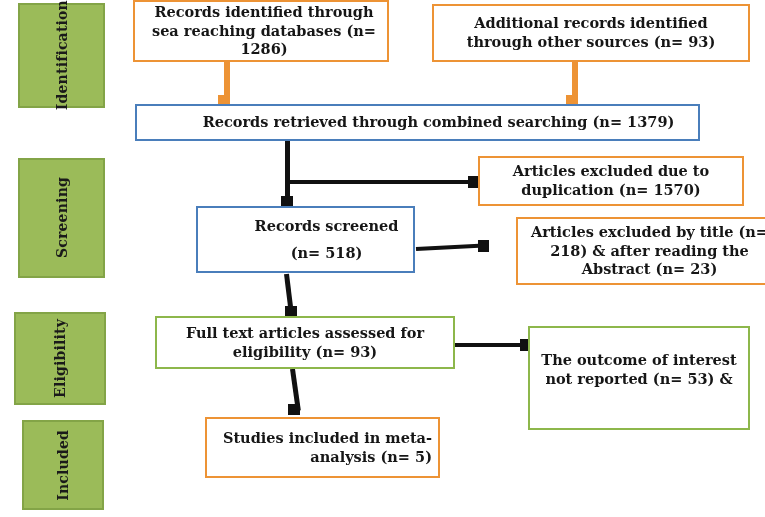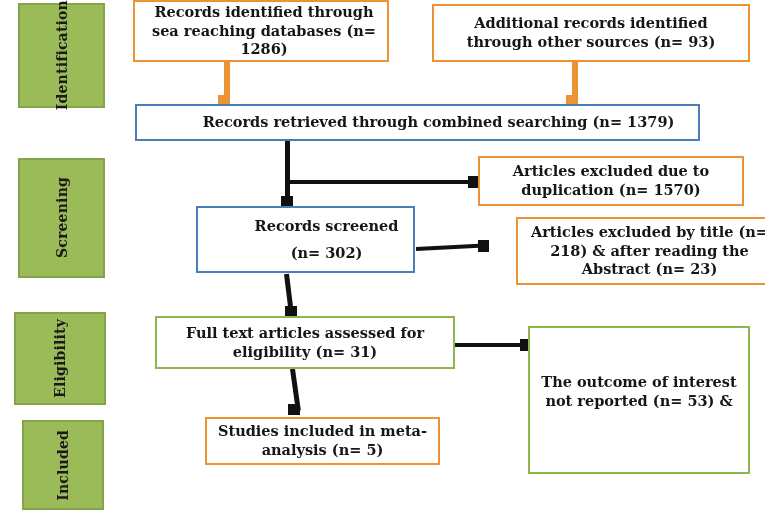--- a/index.html
+++ b/index.html
@@ -147,32 +147,32 @@
   <div class="node b-blue" style="left:135px; top:104px; width:565px; height:37px; font-size:14.5px;">
     <span class="txt">Records retrieved through combined searching (n= 1379)</span>
   </div>
 
   <div class="node b-orange" style="left:478px; top:156px; width:266px; height:50px; font-size:14.5px;">
     <span class="txt">Articles excluded due to duplication (n= 1570)</span>
   </div>
 
   <div class="node b-blue" style="left:196px; top:206px; width:219px; height:67px; font-size:14.5px; flex-direction:column; justify-content:center;">
     <span class="txt" style="margin-bottom:8px;">Records screened</span>
-    <span class="txt">(n= 302)</span>
+    <span class="txt">(n= 518)</span>
   </div>
 
   <div class="node b-orange" style="left:516px; top:217px; width:267px; height:68px; font-size:14.5px;">
     <span class="txt">Articles excluded by title (n= 218) &amp; after reading the Abstract (n= 23)</span>
   </div>
 
   <div class="node b-green" style="left:155px; top:316px; width:300px; height:53px; font-size:14.5px;">
-    <span class="txt">Full text articles assessed for eligibility (n= 31)</span>
+    <span class="txt">Full text articles assessed for eligibility (n= 93)</span>
   </div>
 
-  <div class="node b-green" style="left:528px; top:326px; width:222px; height:148px; font-size:14.5px; flex-direction:column; justify-content:center;">
+  <div class="node b-green" style="left:528px; top:326px; width:222px; height:104px; font-size:14.5px; flex-direction:column; justify-content:center;">
     <span class="txt" style="margin-bottom:16px;">The outcome of interest not reported (n= 53) &amp;</span>
   </div>
 
-  <div class="node b-orange" style="left:205px; top:417px; width:235px; height:48px; font-size:14.5px;">
+  <div class="node b-orange" style="left:205px; top:417px; width:235px; height:61px; font-size:14.5px;text-align:right;">
     <span class="txt">Studies included in meta-analysis (n= 5)</span>
   </div>
 
 </div>
 
 </body></html>

